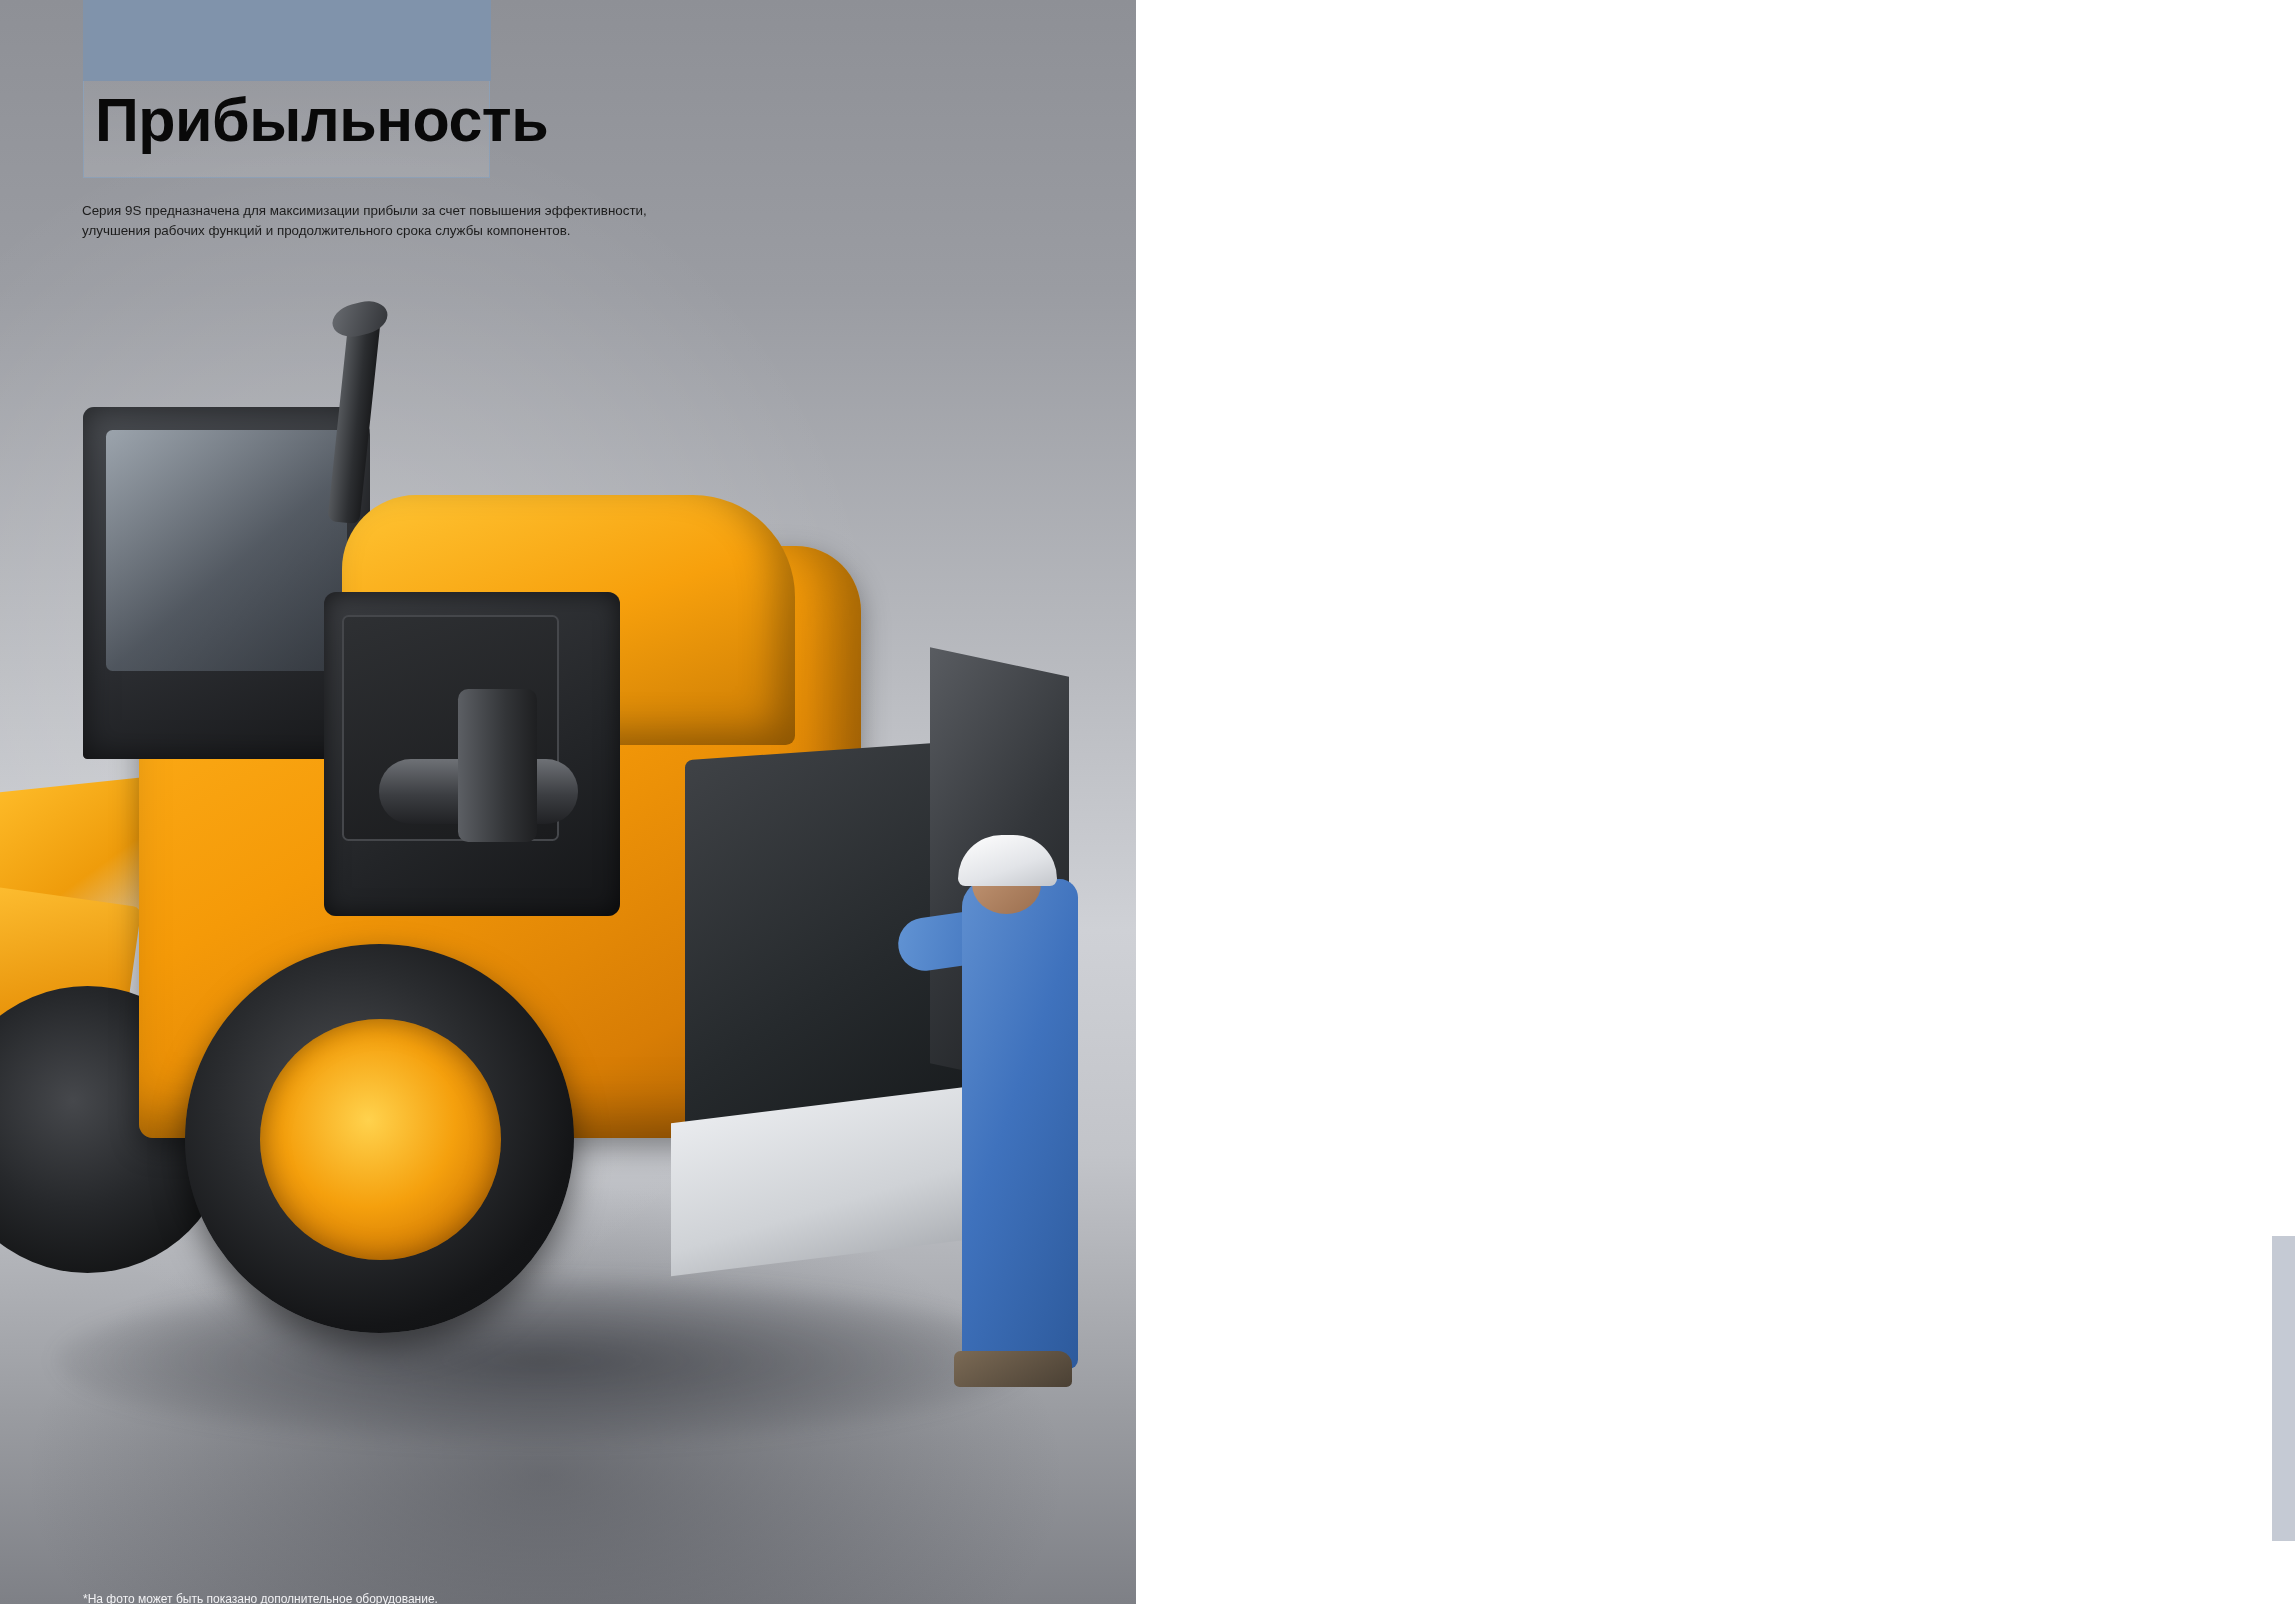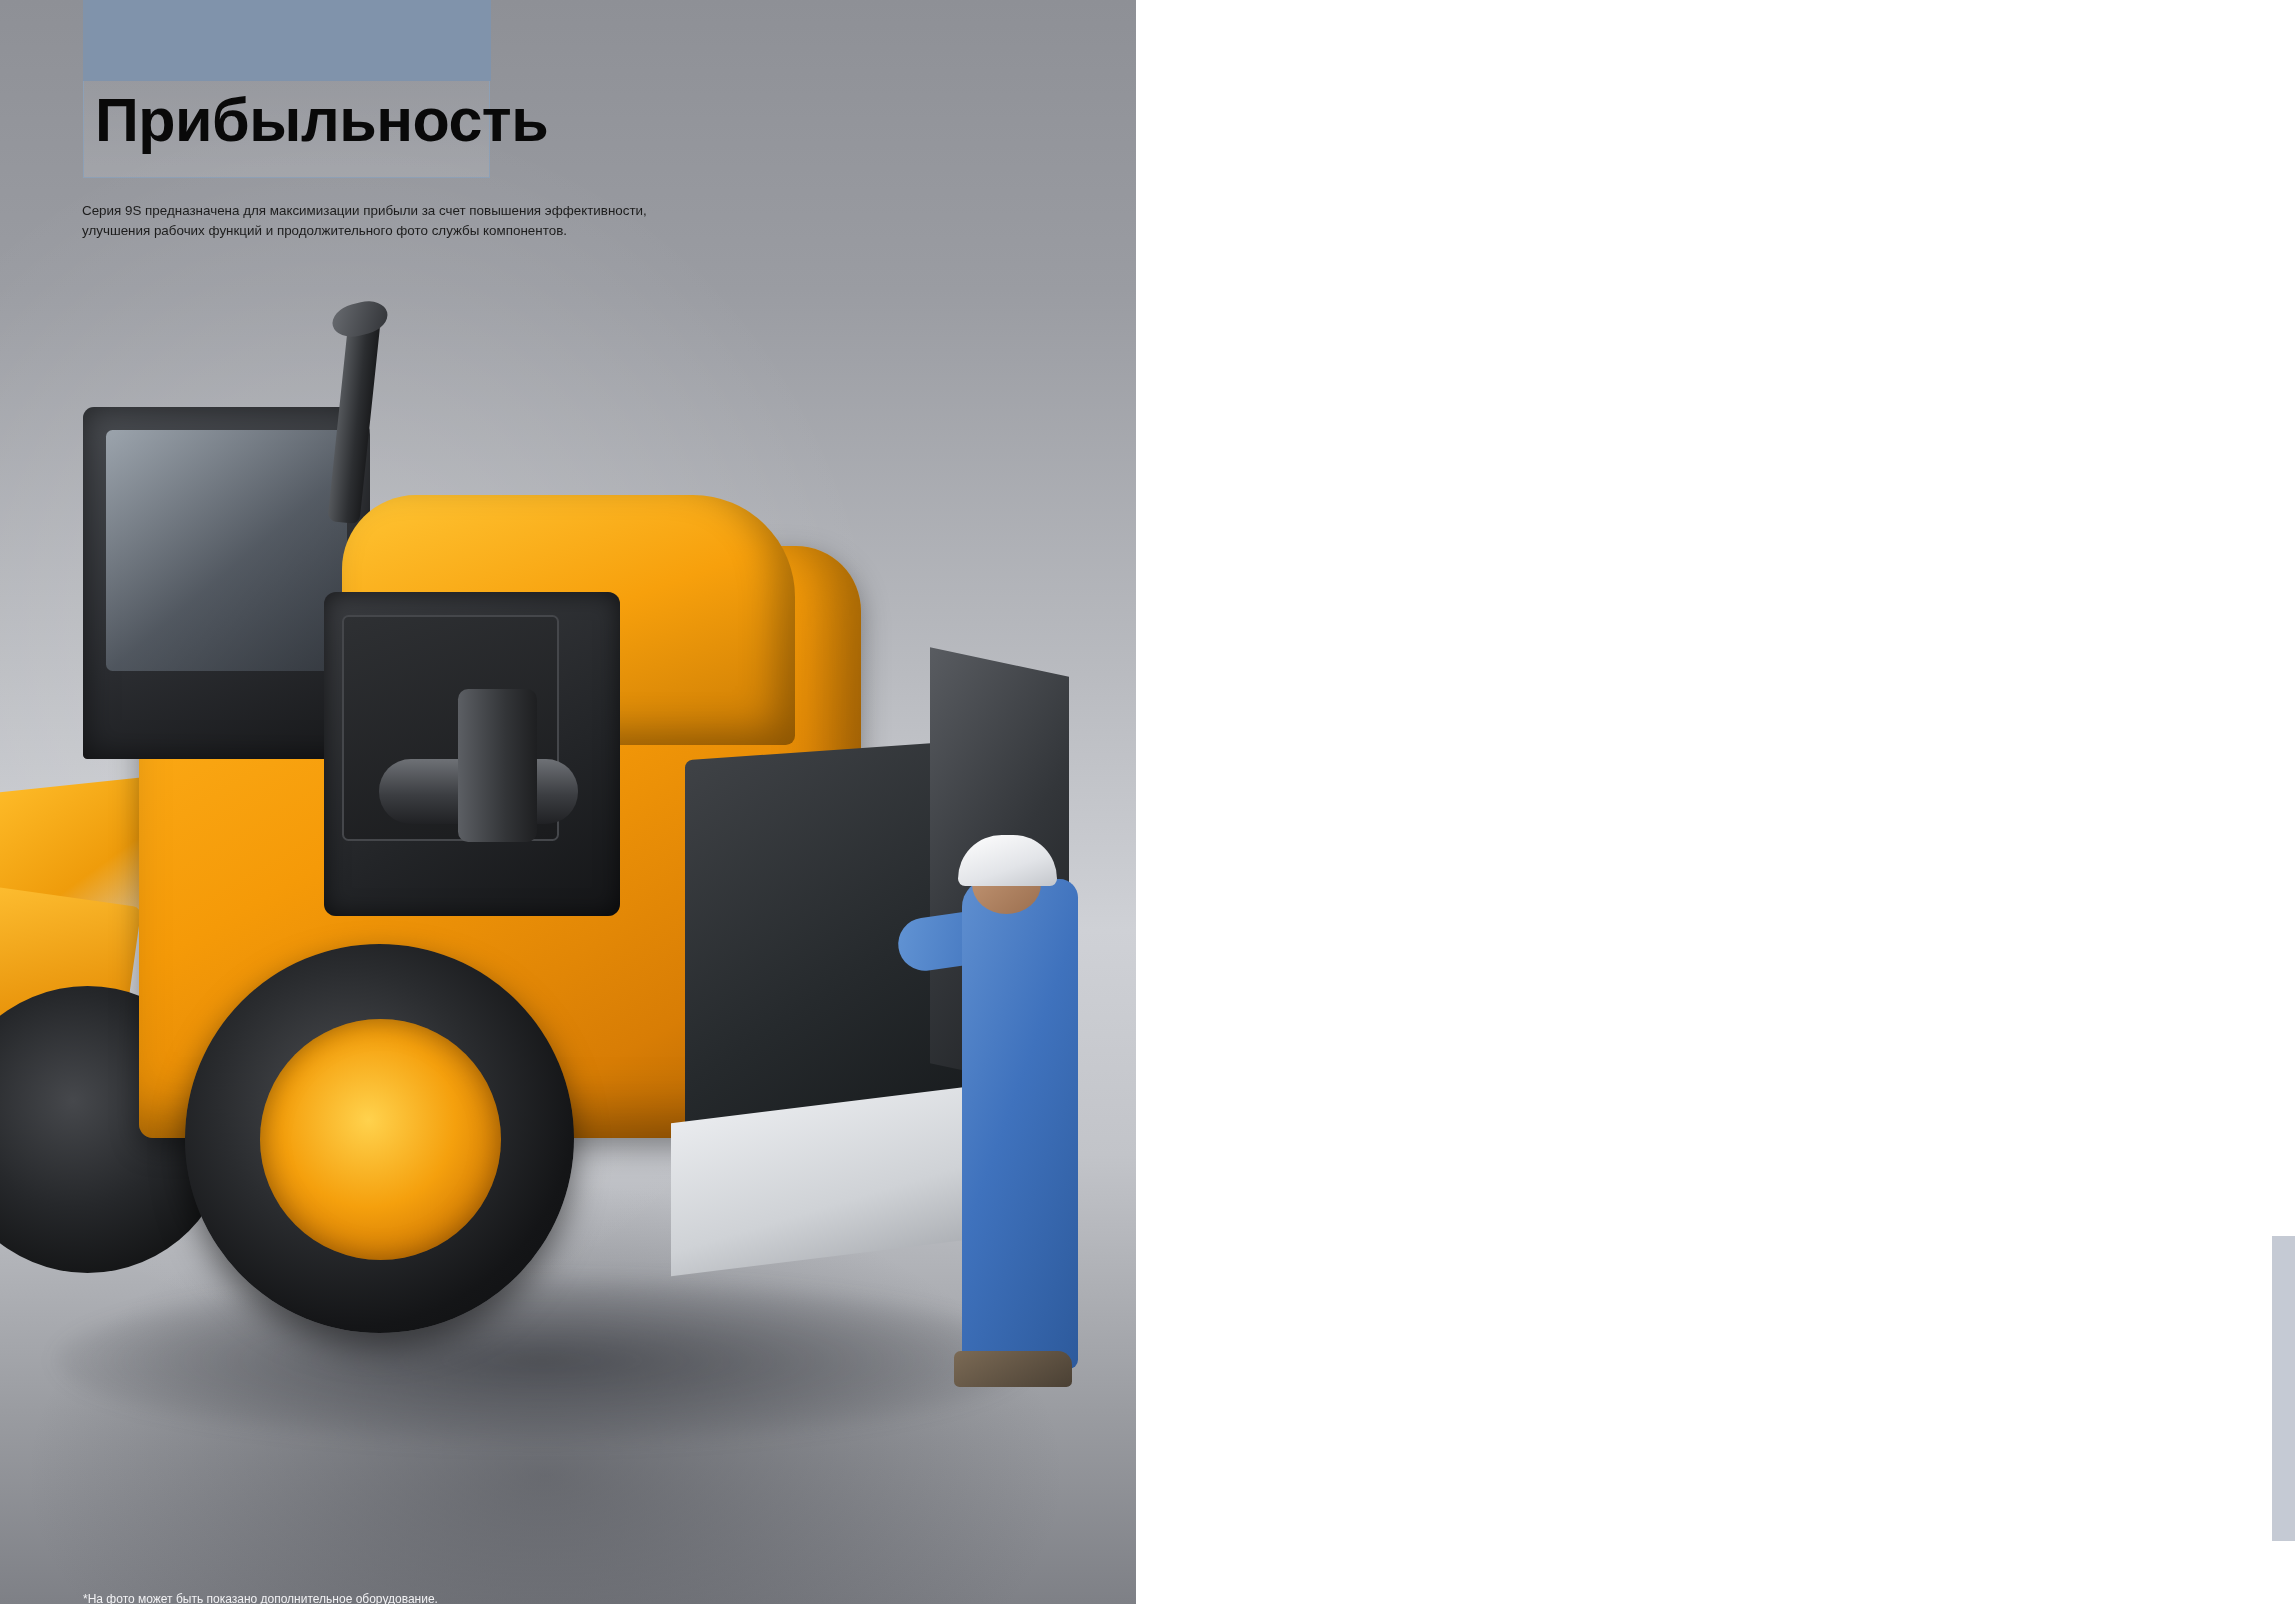--- a/index.html
+++ b/index.html
@@ -117,21 +117,21 @@
   <div class="mach worker-arm"></div>
   <div class="mach worker-body"></div>
   <div class="mach worker-head"></div>
   <div class="mach helmet"></div>
   <div class="mach boot"></div>
 
   <div class="title-bluebar"></div>
   <div class="title-box"></div>
   <div class="title-text">Прибыльность</div>
 
-  <div class="lead-text">Серия 9S предназначена для максимизации прибыли за счет повышения эффективности, улучшения рабочих функций и продолжительного фото службы компонентов.</div>
+  <div class="lead-text">Серия 9S предназначена для максимизации прибыли за счет повышения эффективности, улучшения рабочих функций и продолжительного срока службы компонентов.</div>
   <div class="footnote">*На фото может быть показано дополнительное оборудование.</div>
 </div>
 
 <div class="right-page">
 
   <div class="grey-panel"></div>
 
 </div>
 
 

